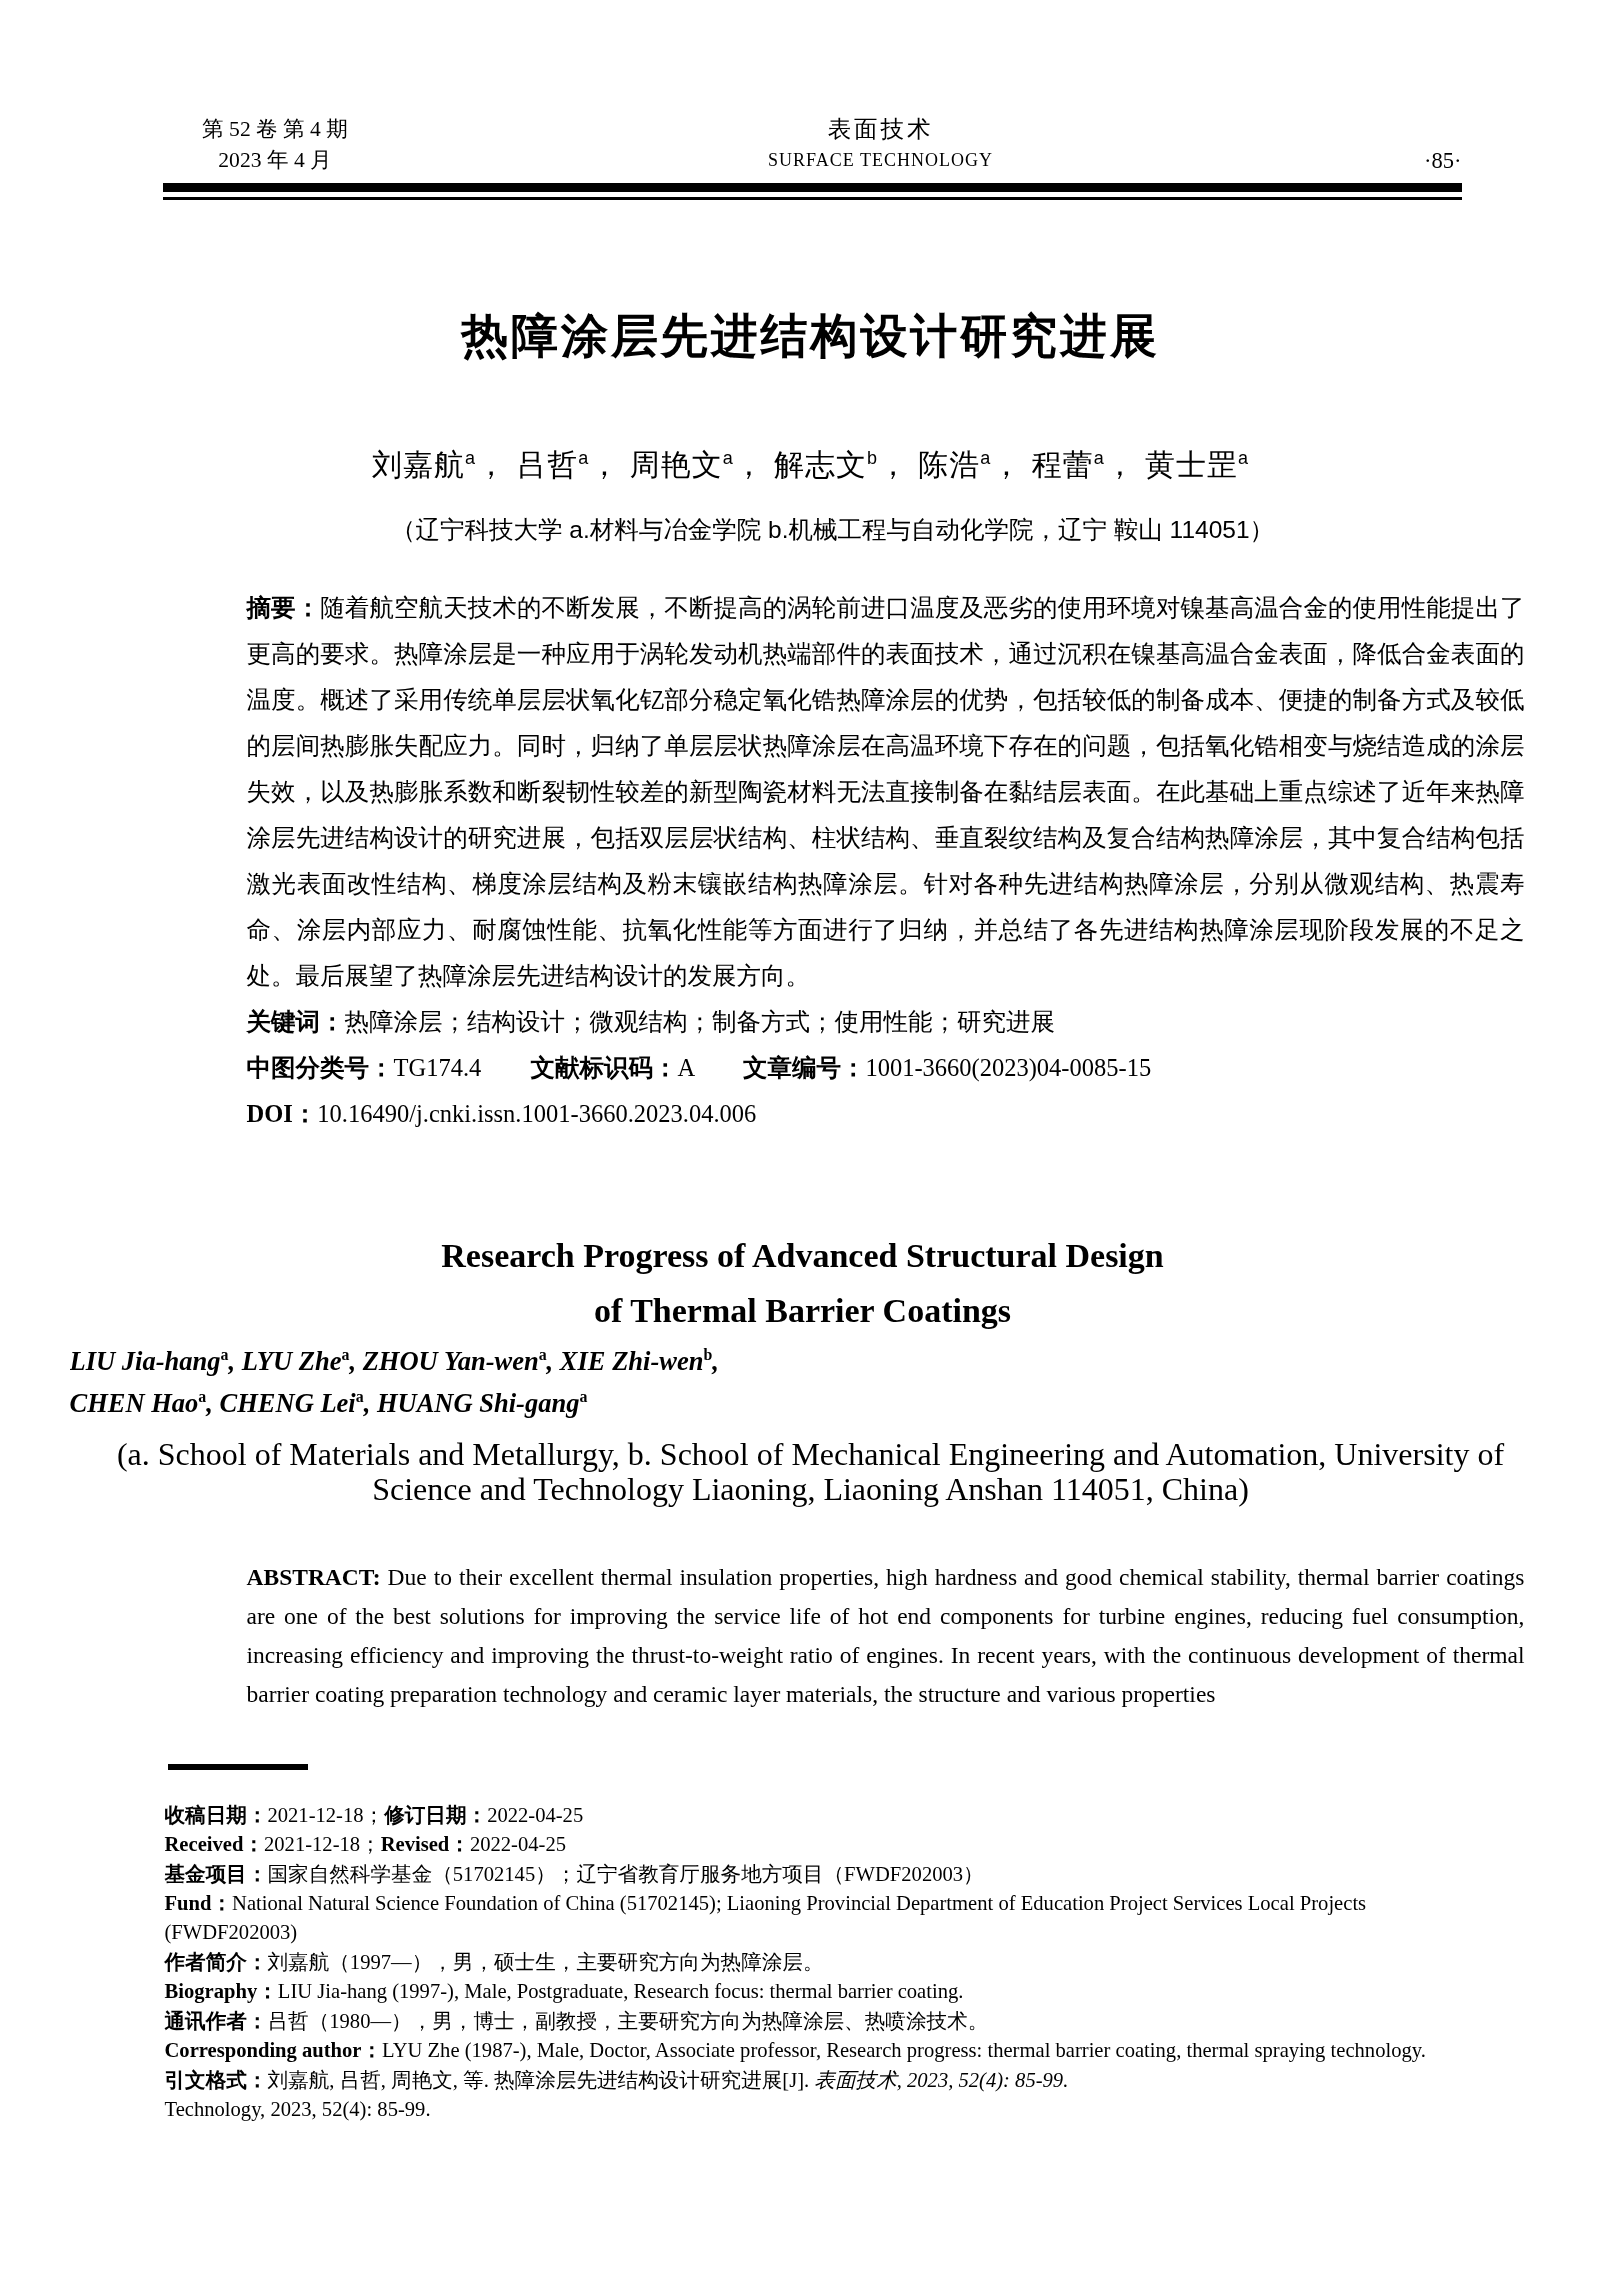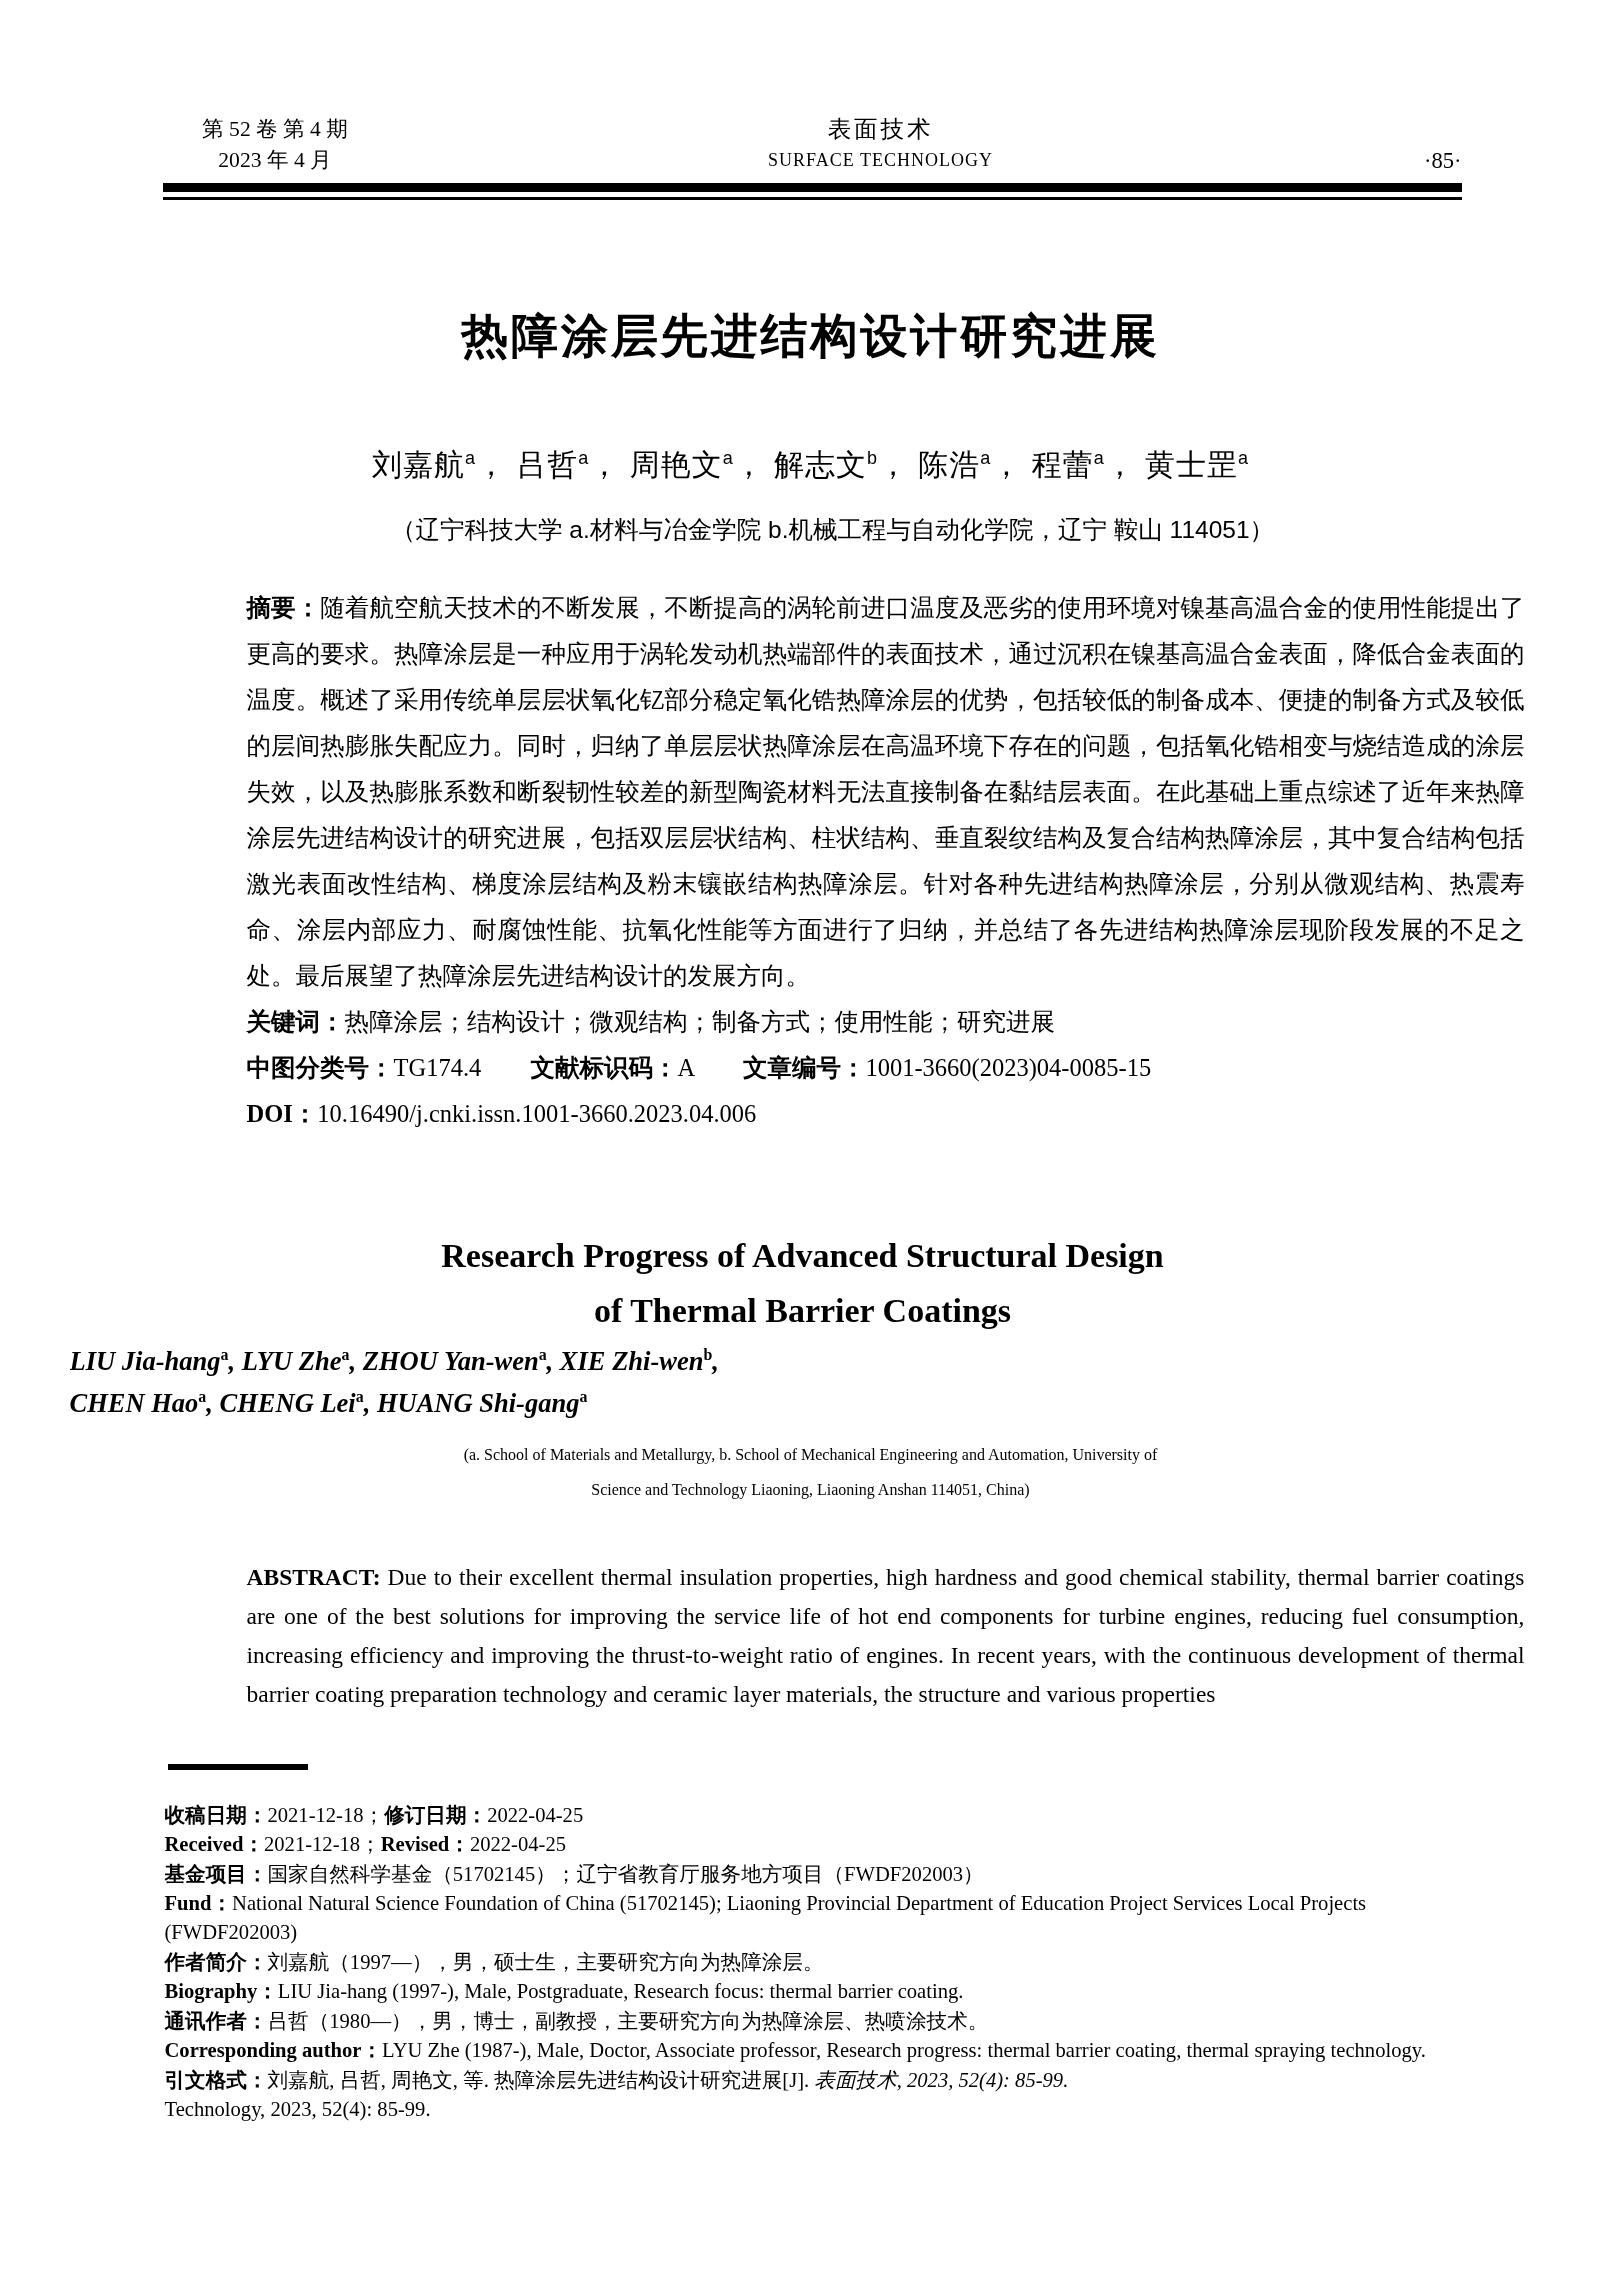--- a/index.html
+++ b/index.html
@@ -59,21 +59,21 @@
     position:absolute;top:1228px;left:0;right:16px;margin:0;
     text-align:center;font-size:34px;font-weight:700;line-height:55px;
   }
   .authors-en{
     position:absolute;top:1340px;left:0;right:0;
     font-size:26.5px;font-weight:700;font-style:italic;line-height:42px;
   }
   .authors-en sup{font-style:normal;}
   .affil-en{
     position:absolute;top:1437px;left:0;right:0;
-    text-align:center;font-size:16px;line-height:35px;
+    text-align:center;font-size:32px;line-height:35px;
   }
   
   .abs-en{
     position:absolute;top:1558px;left:177px;width:1278px;margin:0;
     font-size:23.5px;line-height:39px;text-align:justify;
   }
   .lbl-en{font-weight:700;}
   
   .foot-rule{position:absolute;top:1764px;left:98px;width:140px;height:5.9px;background:#000;}
   .footnotes{

